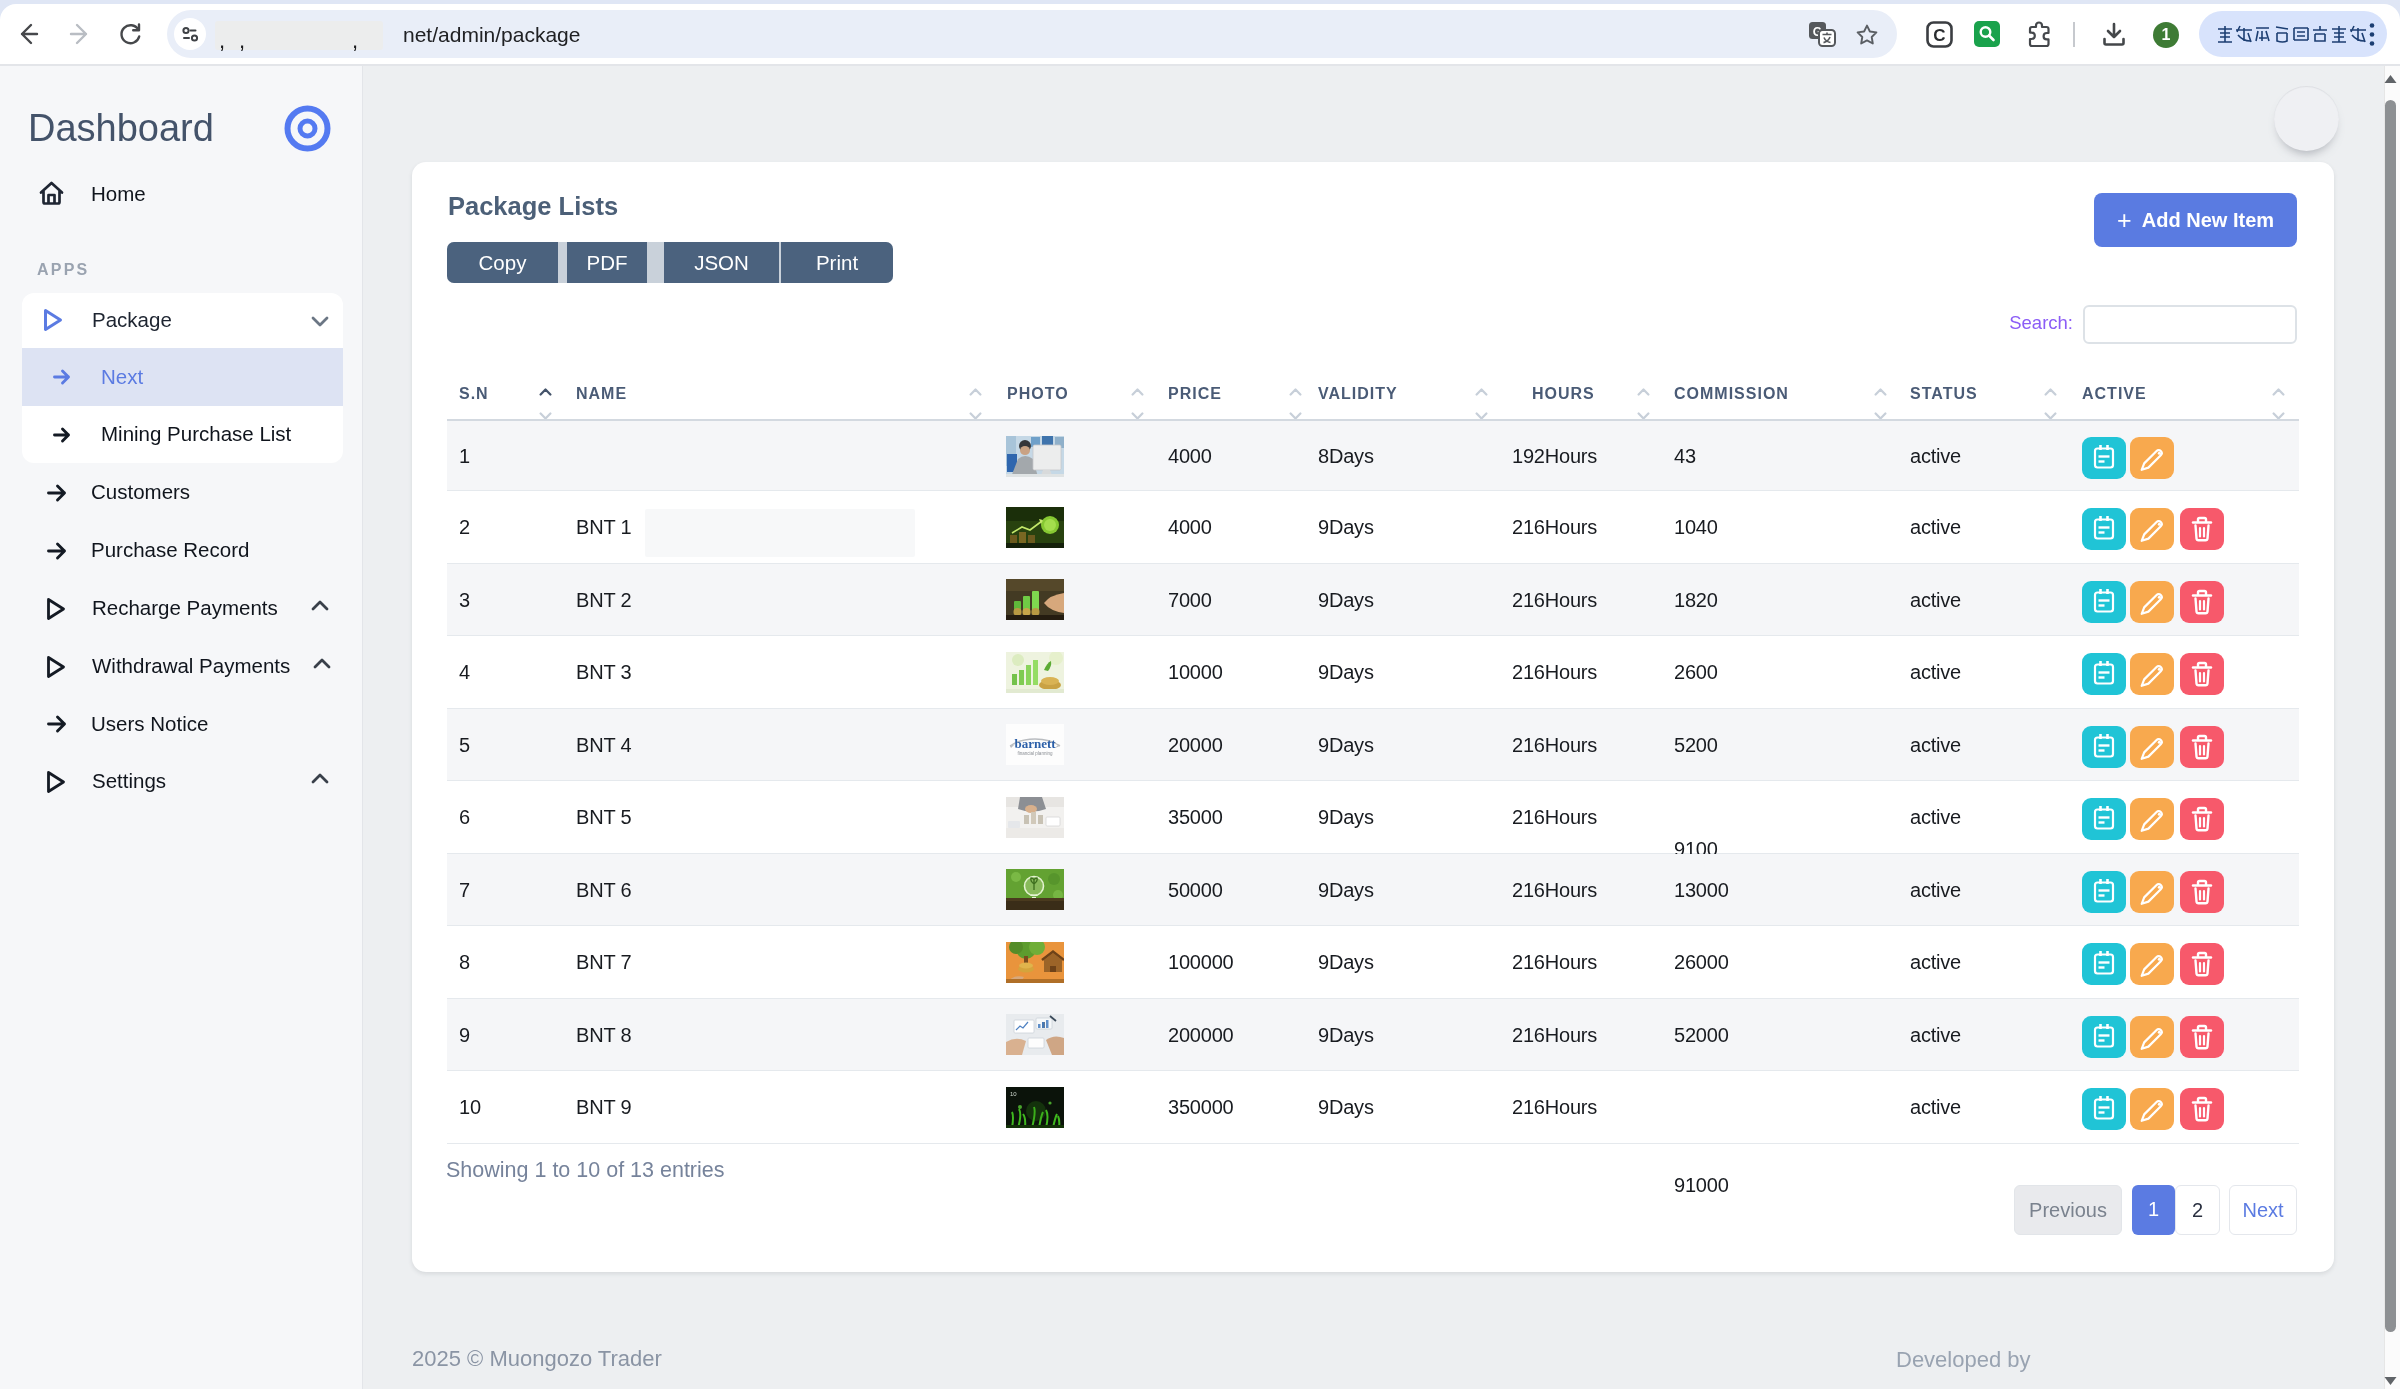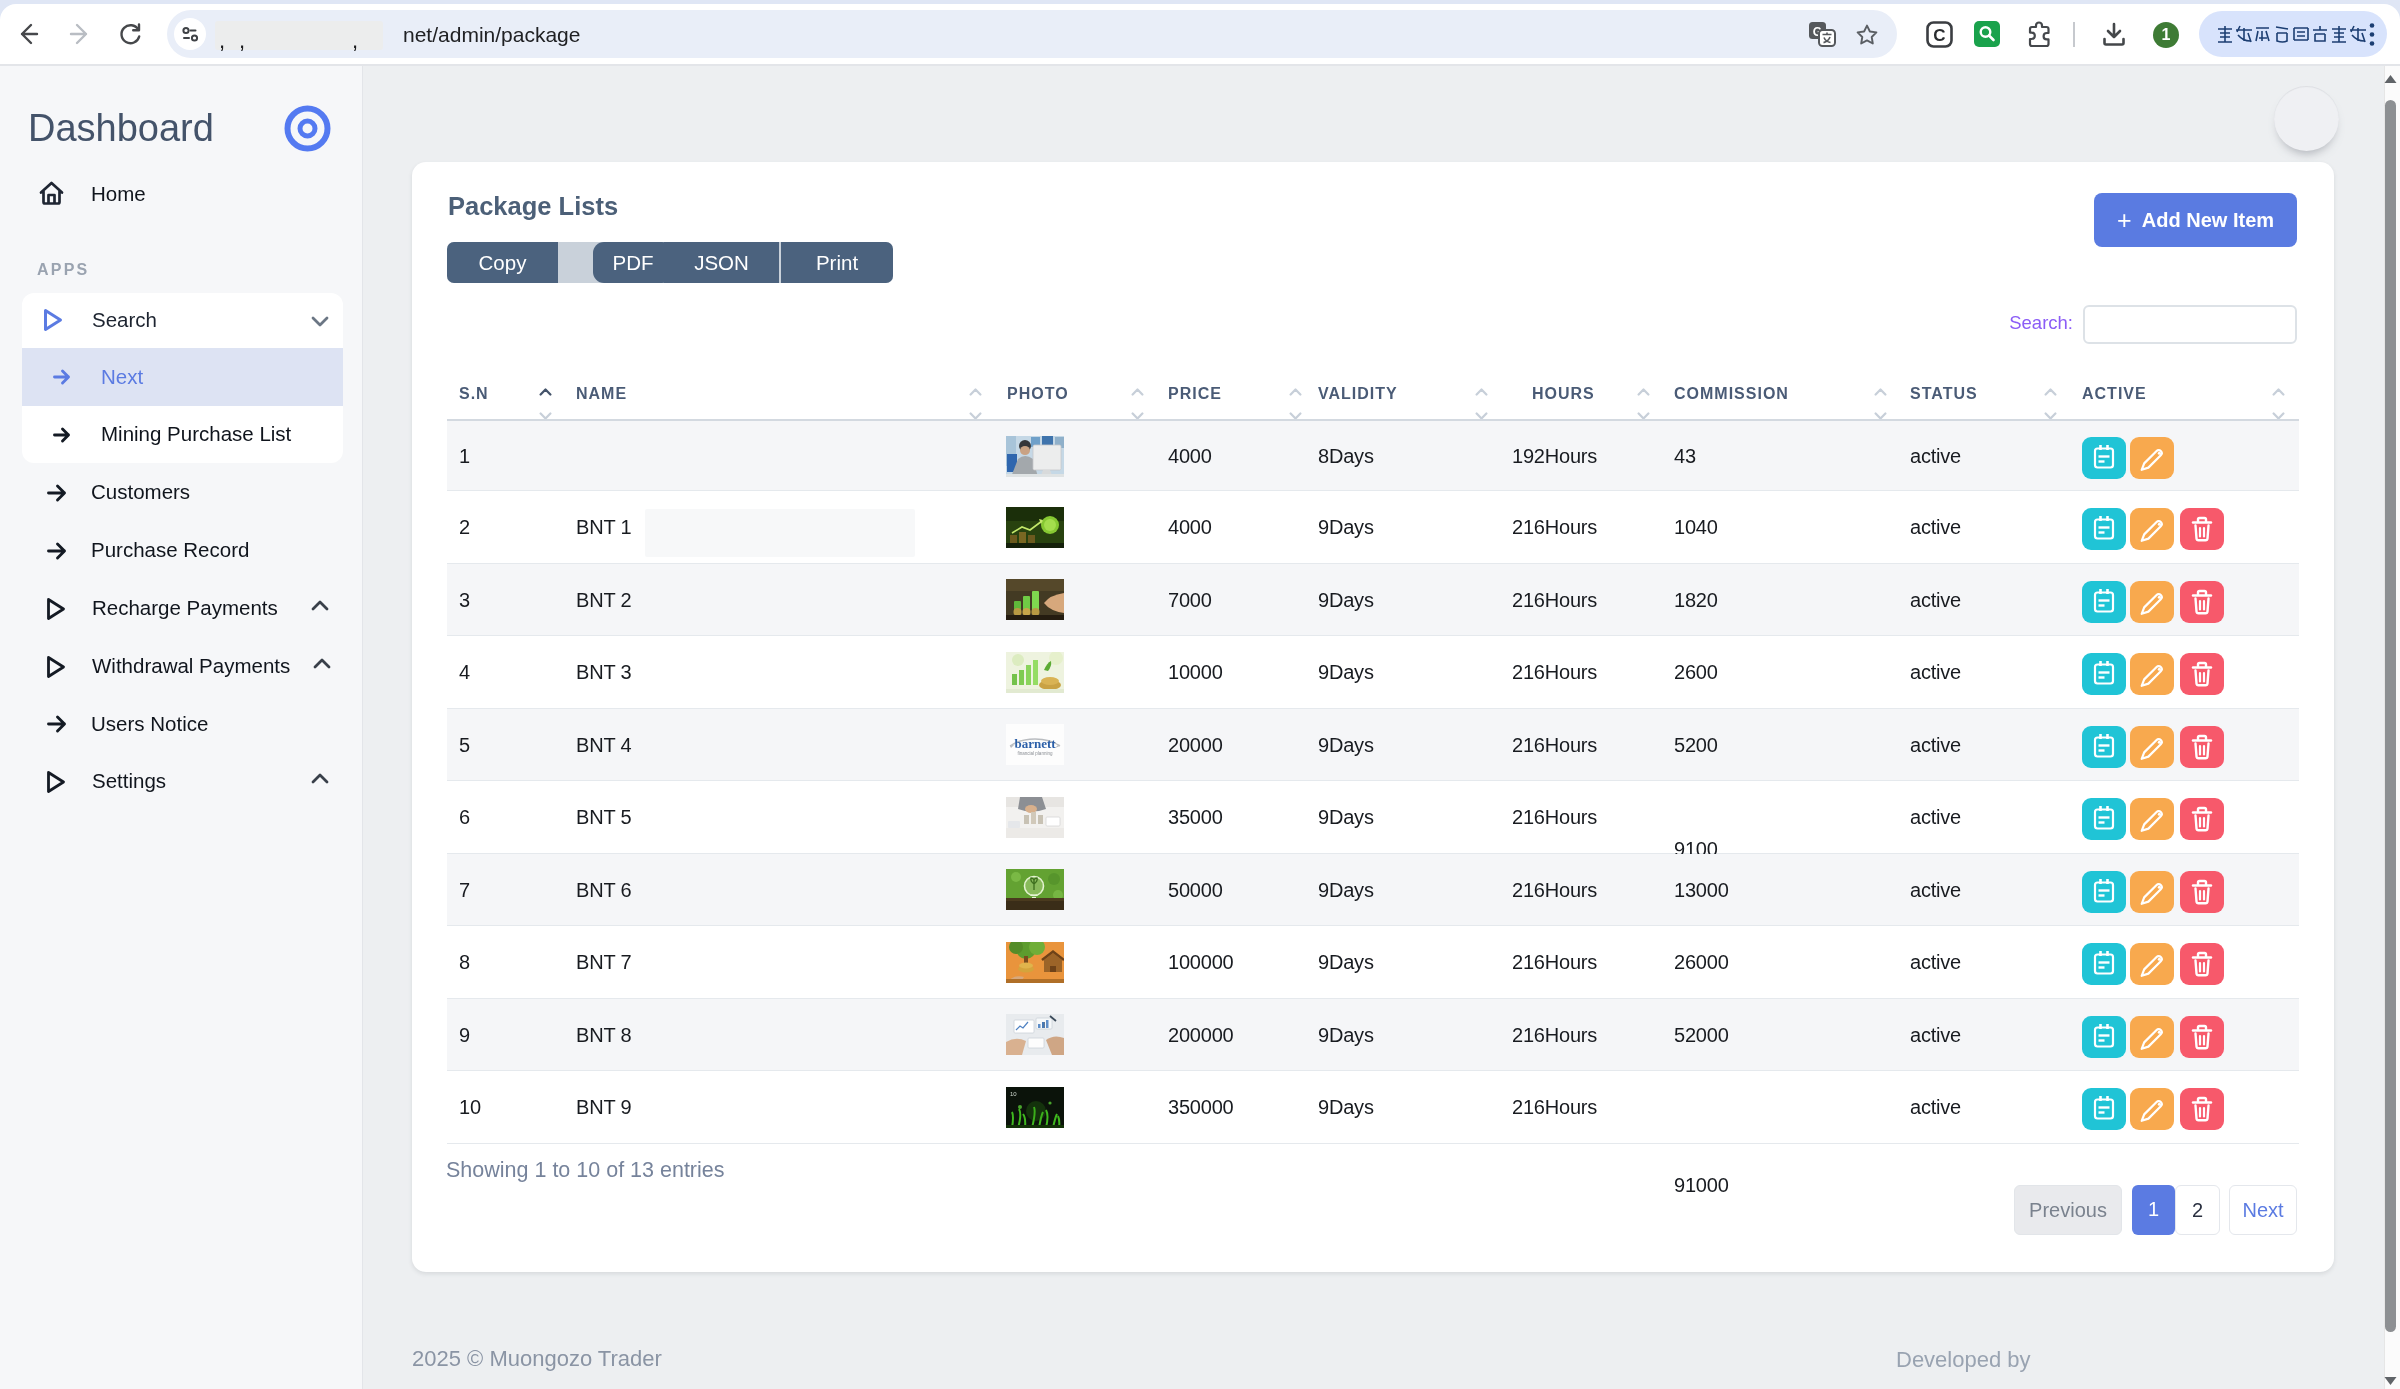--- a/index.html
+++ b/index.html
@@ -165,21 +165,21 @@
   <path d="M3 12.5 L13.5 3 L24 12.5 M5.5 10.5 V22 a1.5 1.5 0 0 0 1.5 1.5 h13 a1.5 1.5 0 0 0 1.5 -1.5 V10.5 M10.5 23 v-8 h6 v8" stroke="#1f2633" stroke-width="2.7" fill="none" stroke-linecap="round" stroke-linejoin="round"></path>
 </svg>
 <div class="side-item" style="left:91px;top:179px;">Home</div>
 <div id="apps-label">APPS</div>
 <div id="pkgbox"></div>
 <div id="listrow"></div>
 
 <svg class="abs" style="left:42px;top:307px" width="22" height="26" viewBox="0 0 22 26">
   <path d="M3.5 3.5 L18.5 13 L3.5 22.5 Z" stroke="#5b7be2" stroke-width="3" fill="none" stroke-linejoin="round"></path>
 </svg>
-<div class="side-item" style="left:92px;top:305px;color:#1d2430;">Search</div>
+<div class="side-item" style="left:92px;top:305px;color:#1d2430;">Package</div>
 <svg class="abs" style="left:311px;top:316px" width="18" height="11" viewBox="0 0 18 11">
   <path d="M2 2 l7 7 l7 -7" stroke="#6b7684" stroke-width="2.8" fill="none" stroke-linecap="round" stroke-linejoin="round"></path>
 </svg>
 
 <svg class="abs" style="left:53px;top:368px" width="18" height="18" viewBox="0 0 18 18">
   <path d="M1.5 9 h14 M15.5 9 l-6 -6 M15.5 9 l-6 6" stroke="#5b7be2" stroke-width="2.9" fill="none" stroke-linecap="round" stroke-linejoin="round"></path>
 </svg>
 <div class="side-item" style="left:101px;top:362px;color:#5b7be2;">Next</div>
 
 <svg class="abs" style="left:53px;top:426px" width="18" height="18" viewBox="0 0 18 18">
@@ -225,21 +225,21 @@
 <svg class="abs" style="left:311px;top:773px" width="18" height="11" viewBox="0 0 18 11">
   <path d="M2 9 l7 -7 l7 7" stroke="#39404a" stroke-width="2.8" fill="none" stroke-linecap="round" stroke-linejoin="round"></path>
 </svg>
 
 <div id="main"></div>
 <div id="floatcircle"></div>
 <div id="card"></div>
 <div id="pkg-title">Package Lists</div>
 <div class="abs" style="left:447px;top:242px;width:446px;height:41px;background:#c9d1da;border-radius:7px;"></div>
 <div class="dtbtn" style="left:447px;width:111px;border-radius:7px 0 0 7px;">Copy</div>
-<div class="dtbtn" style="left:593px;width:80px;border-radius:11px;">PDF</div>
+<div class="dtbtn" style="left:567px;width:80px;">PDF</div>
 <div class="dtbtn" style="left:664px;width:115px;">JSON</div>
 <div class="dtbtn" style="left:781px;width:112px;border-radius:0 7px 7px 0;">Print</div>
 <div id="addnew"><span style="font-size:25px;font-weight:400;vertical-align:-2px;">+</span>&nbsp; Add New Item</div>
 <div id="searchlbl">Search:</div>
 <div id="searchbox"></div>
 
 <div class="th" style="left:459px;">S.N</div>
 <svg class="caret" style="left:538.5px;top:388px;" viewBox="0 0 16 9">
     <path d="M2 7.5 L8 1.5 L14 7.5" stroke="#44536a" stroke-width="2.8" fill="none" stroke-linecap="round" stroke-linejoin="round"></path>
   </svg>

